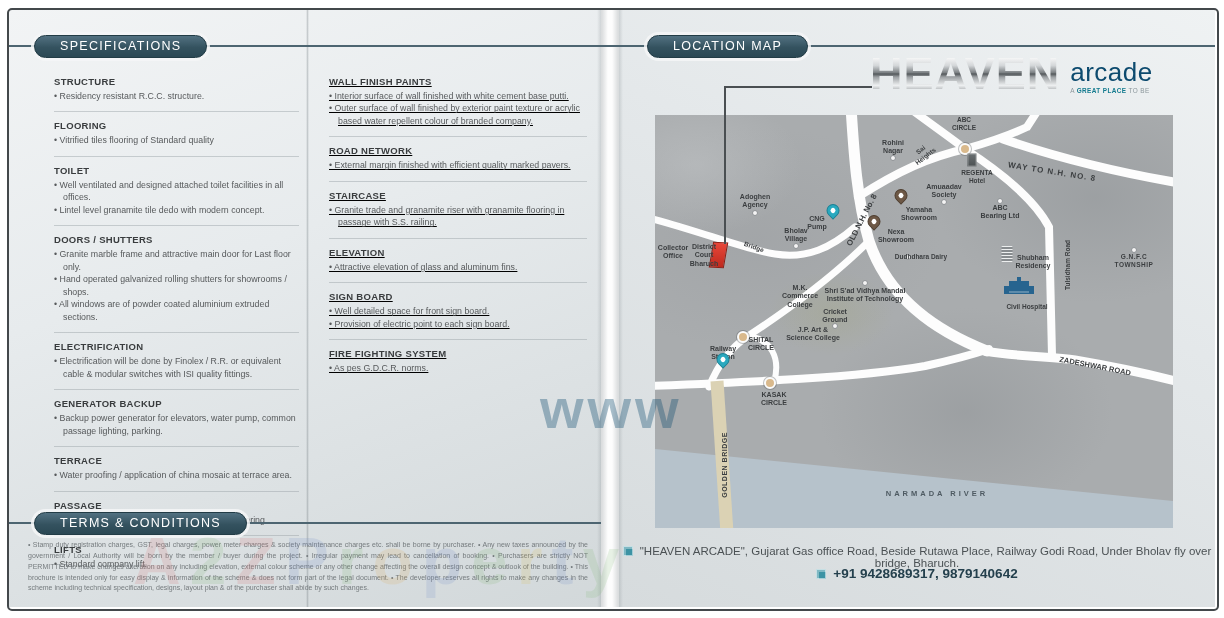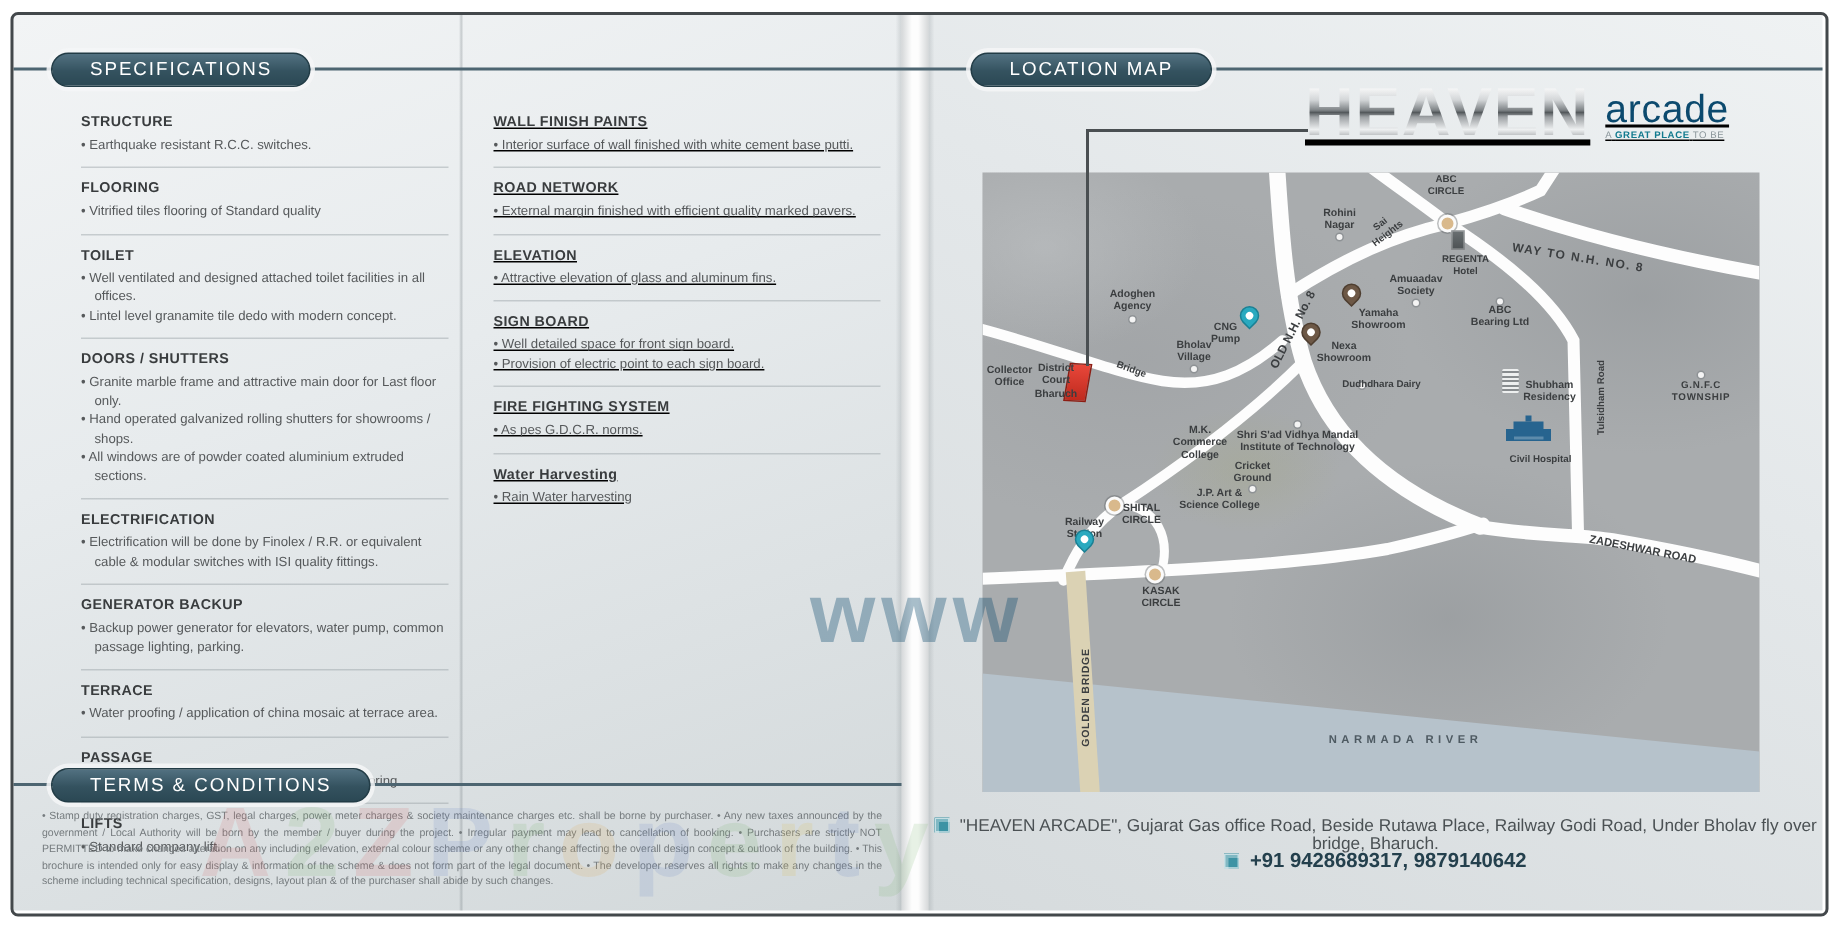--- a/index.html
+++ b/index.html
@@ -15,21 +15,21 @@
   
   .cols{position:absolute;left:54px;top:68px;display:flex;gap:30px;z-index:2;}
   .col0{width:245px;}
   .col1{width:258px;text-decoration:underline;}
   .sec{padding:8px 0 9px;border-bottom:1px solid rgba(150,160,165,.45);}
   .sec:last-child{border-bottom:none;}
   .sec-h{font-size:9.5px;font-weight:bold;color:#393c3e;letter-spacing:.3px;margin-bottom:3px;}
   .sec-b{font-size:8.8px;color:#56595b;line-height:1.42;padding-left:9px;text-indent:-9px;}
   .terms{position:absolute;left:28px;top:540px;width:560px;font-size:7px;color:#757b7e;line-height:1.55;text-align:justify;z-index:3;margin:0;}
   
-  .logo{position:absolute;left:870px;top:54px;display:flex;align-items:flex-end;gap:10px;z-index:3;text-decoration:underline;}
+  .logo{position:absolute;left:870px;top:54px;display:flex;align-items:center;gap:10px;z-index:3;}
   .logo-main{font-size:45px;font-weight:bold;letter-spacing:1px;line-height:.85;background:linear-gradient(180deg,#fcfcfc 4%,#d3d6d8 28%,#7e8386 46%,#54595c 50%,#9da1a4 58%,#eef0f1 80%,#8f9396 100%);-webkit-background-clip:text;background-clip:text;color:transparent;}
   .logo-side{padding-top:5px;}
   .logo-sub{font-size:26px;color:#0c4a6e;line-height:1;letter-spacing:.5px;}
   .logo-tag{font-size:6.4px;color:#8b969b;letter-spacing:.4px;margin-top:2px;white-space:nowrap;}
   .logo-tag b{color:#127a8e;}
   
   .leader-h{position:absolute;left:724px;top:86px;width:148px;height:1.5px;background:#4a4f52;z-index:2;}
   .leader-v{position:absolute;left:724px;top:86px;width:1.5px;height:158px;background:#4a4f52;z-index:2;}
   
   .map{position:absolute;left:655px;top:115px;width:518px;height:413px;z-index:1;overflow:hidden;
@@ -76,21 +76,21 @@
   <div class="rule-terms"></div>
 
   <div class="pill" style="left:34px;top:35px;"><span>SPECIFICATIONS</span></div>
   <div class="pill" style="left:647px;top:35px;"><span>LOCATION MAP</span></div>
   <div class="pill" style="left:34px;top:512px;"><span>TERMS &amp; CONDITIONS</span></div>
 
   <div class="cols">
     <div class="col0">
         <div class="sec">
           <div class="sec-h">STRUCTURE</div>
-          <div class="sec-b">• Earthquake resistant R.C.C. switches.</div>
+          <div class="sec-b">• Residency resistant R.C.C. structure.</div>
         </div>
         <div class="sec">
           <div class="sec-h">FLOORING</div>
           <div class="sec-b">• Vitrified tiles flooring of Standard quality</div>
         </div>
         <div class="sec">
           <div class="sec-h">TOILET</div>
           <div class="sec-b">• Well ventilated and designed attached toilet facilities in all offices.</div>
           <div class="sec-b">• Lintel level granamite tile dedo with modern concept.</div>
         </div>
@@ -118,41 +118,42 @@
         </div>
         <div class="sec">
           <div class="sec-h">LIFTS</div>
           <div class="sec-b">• Standard company lift.</div>
         </div>
       </div>
     <div class="col1">
         <div class="sec">
           <div class="sec-h">WALL FINISH PAINTS</div>
           <div class="sec-b">• Interior surface of wall finished with white cement base putti.</div>
+          <div class="sec-b">• Outer surface of wall finished by exterior paint texture or acrylic based water repellent colour of branded company.</div>
         </div>
         <div class="sec">
           <div class="sec-h">ROAD NETWORK</div>
           <div class="sec-b">• External margin finished with efficient quality marked pavers.</div>
+        </div>
+        <div class="sec">
+          <div class="sec-h">STAIRCASE</div>
+          <div class="sec-b">• Granite trade and granamite riser with granamite flooring in passage with S.S. railing.</div>
         </div>
         <div class="sec">
           <div class="sec-h">ELEVATION</div>
           <div class="sec-b">• Attractive elevation of glass and aluminum fins.</div>
         </div>
         <div class="sec">
           <div class="sec-h">SIGN BOARD</div>
           <div class="sec-b">• Well detailed space for front sign board.</div>
           <div class="sec-b">• Provision of electric point to each sign board.</div>
         </div>
         <div class="sec">
           <div class="sec-h">FIRE FIGHTING SYSTEM</div>
           <div class="sec-b">• As pes G.D.C.R. norms.</div>
-        </div>
-        <div class="sec">
-          <div class="sec-h">Water Harvesting</div>
-          <div class="sec-b">• Rain Water harvesting</div>
         </div>
       </div>
   </div>
 
   <p class="terms">• Stamp duty registration charges, GST, legal charges, power meter charges &amp; society maintenance charges etc. shall be borne by purchaser.   • Any new taxes announced by the government / Local Authority will be born by the member / buyer during the project.   • Irregular payment may lead to cancellation of booking.   • Purchasers are strictly NOT PERMITTED to make changes alteration on any including elevation, external colour scheme or any other change affecting the overall design concept &amp; outlook of the building.   • This brochure is intended only for easy display &amp; information of the scheme &amp; does not form part of the legal document.   • The developer reserves all rights to make any changes in the scheme including technical specification, designs, layout plan &amp; of the purchaser shall abide by such changes.</p>
 
   <div class="logo">
     <div class="logo-main">HEAVEN</div>
     <div class="logo-side">
       <div class="logo-sub">arcade</div>

